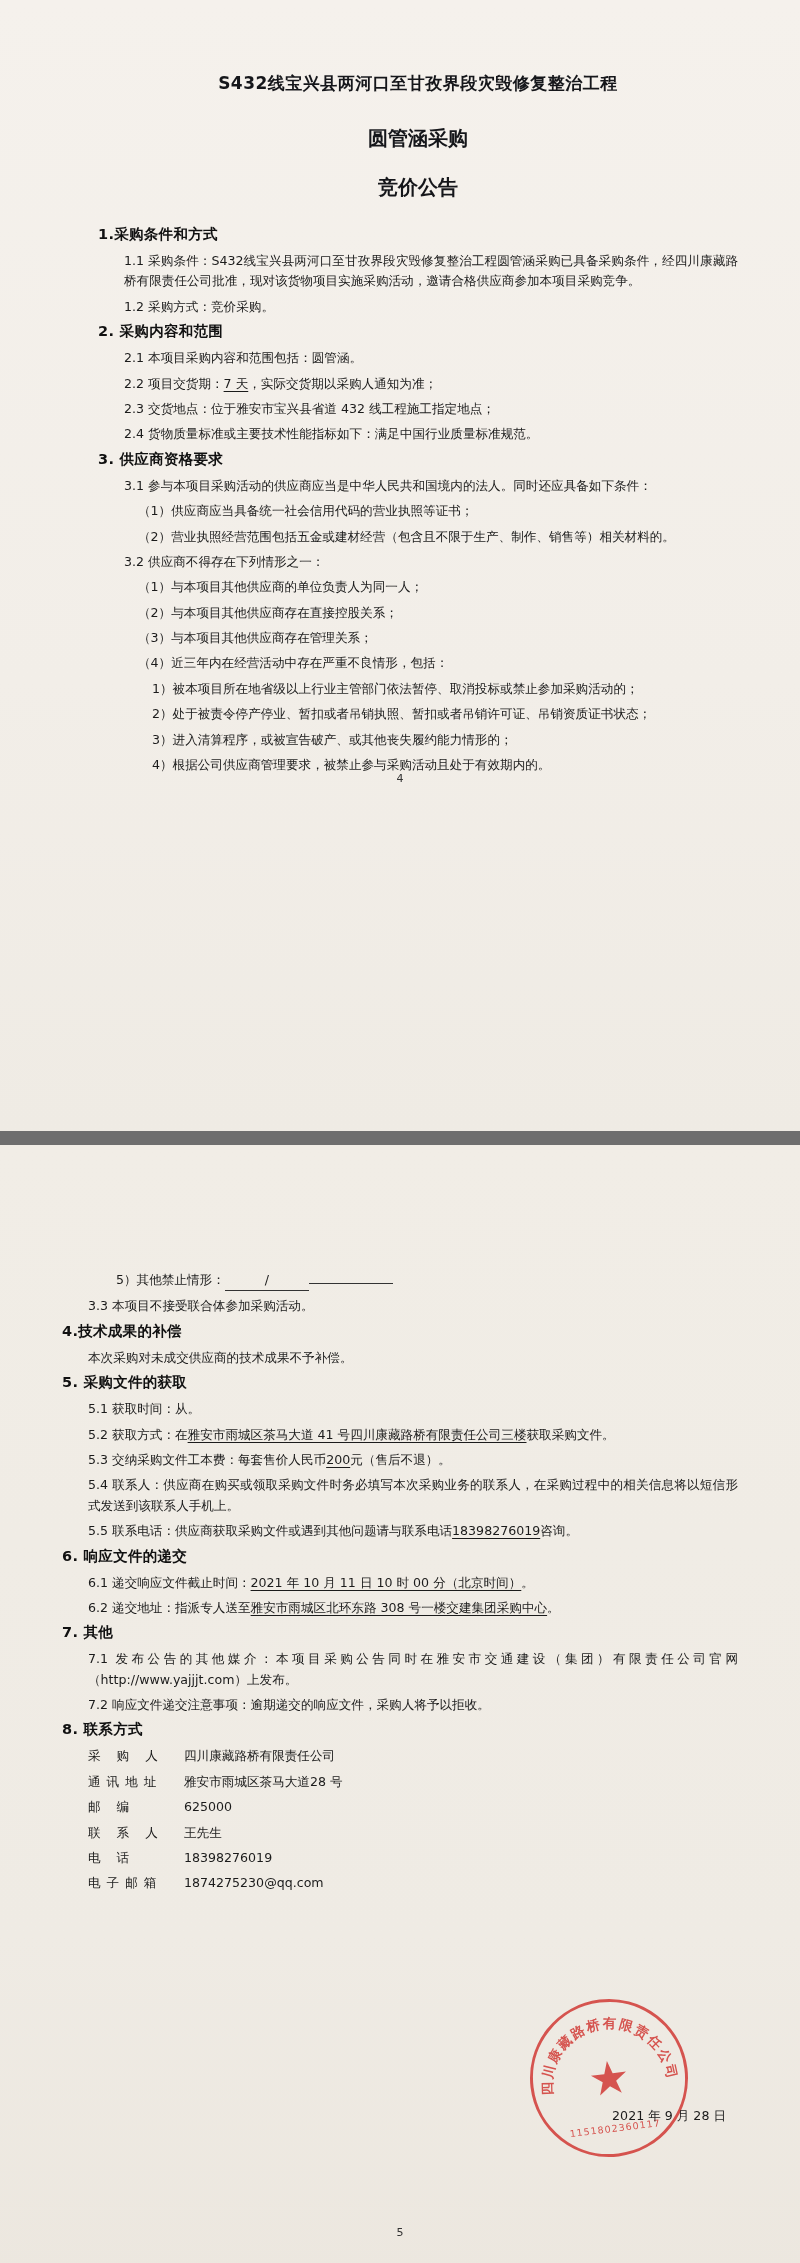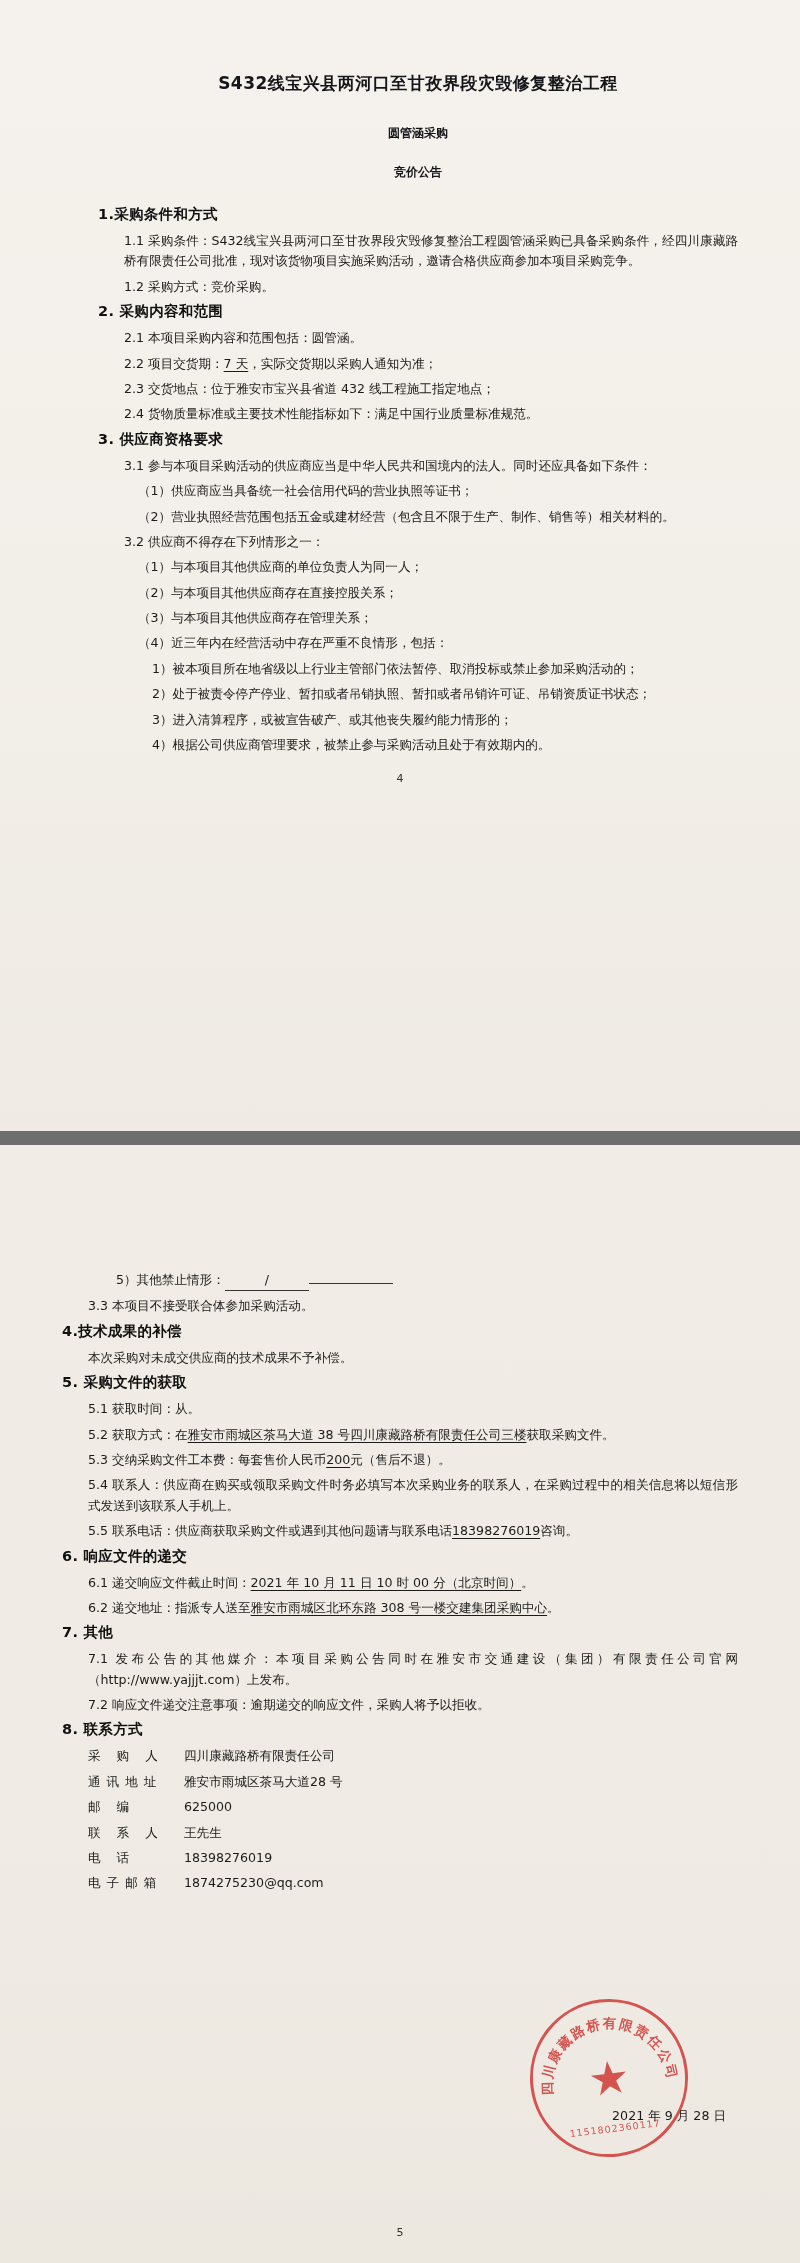--- a/index.html
+++ b/index.html
@@ -3,22 +3,22 @@
 <meta charset="utf-8">
 <style>
   html,body{margin:0;padding:0;background:#6e6e6e;}
   body{font-family:"DejaVu Sans","Liberation Sans",sans-serif;}
   .page-wrap{width:800px;margin:0 auto;position:relative;}
   .page{width:800px;box-sizing:border-box;background:#f3efe9;position:relative;}
   .page1{height:1131px;padding:72px 62px 0 98px;background:linear-gradient(180deg,#f5f1ec 0%,#f2eee8 60%,#efebe4 100%);}
   .page2{height:1132px;padding:0 62px 0 62px;background:linear-gradient(180deg,#f1ede6 0%,#efebe4 70%,#ece7df 100%);}
   .title1,.title2,.title3{text-align:center;font-weight:bold;color:#15161a;}
   .title1{font-size:17px;letter-spacing:0.5px;margin:0 0 30px 0;}
-  .title2{font-size:12px;margin:0 0 22px 0;}
-  .title3{font-size:12px;margin:0 0 24px 0;}
+  .title2{font-size:20px;margin:0 0 22px 0;}
+  .title3{font-size:20px;margin:0 0 24px 0;}
   .h2{font-size:14.5px;font-weight:bold;color:#111;margin:3px 0 7px 0;letter-spacing:0.3px;}
   .p{font-size:12.6px;color:#1b1b1b;line-height:1.62;margin:5px 0 5px 0;text-align:justify;}
   .ind2{padding-left:40px;}
   .ind3{padding-left:54px;}
   .flow{padding-left:26px;text-indent:0;}
   .u{text-decoration:underline;text-underline-offset:3px;}
   .pageno{position:absolute;left:0;right:0;text-align:center;font-size:11px;color:#333;}
   .pageno1{bottom:346px;}
   .pageno2{bottom:38px;}
   .seal{position:absolute;right:112px;bottom:120px;width:152px;height:152px;border:3px solid #cf2a26;border-radius:50%;opacity:.78;transform:rotate(-7deg);}
@@ -83,21 +83,21 @@
     <div class="p flow">3.3 本项目不接受联合体参加采购活动。</div>
 
     <div class="h2">4.技术成果的补偿</div>
     <div class="p flow">本次采购对未成交供应商的技术成果不予补偿。</div>
 
     <div class="h2">5. 采购文件的获取</div>
     <div class="p flow">
       <span>5.1 获取时间：从</span><span class="u"></span><span>。</span>
     </div>
     <div class="p flow">
-      <span>5.2 获取方式：在</span><span class="u">雅安市雨城区茶马大道 38 号四川康藏路桥有限责任公司三楼</span><span>获取采购文件。</span>
+      <span>5.2 获取方式：在</span><span class="u">雅安市雨城区茶马大道 41 号四川康藏路桥有限责任公司三楼</span><span>获取采购文件。</span>
     </div>
     <div class="p flow">
       <span>5.3 交纳采购文件工本费：每套售价人民币</span><span class="u">200</span><span>元（售后不退）。</span>
     </div>
     <div class="p flow">5.4 联系人：供应商在购买或领取采购文件时务必填写本次采购业务的联系人，在采购过程中的相关信息将以短信形式发送到该联系人手机上。</div>
     <div class="p flow">
       <span>5.5 联系电话：供应商获取采购文件或遇到其他问题请与联系电话</span><span class="u">18398276019</span><span>咨询。</span>
     </div>
 
     <div class="h2">6. 响应文件的递交</div>

